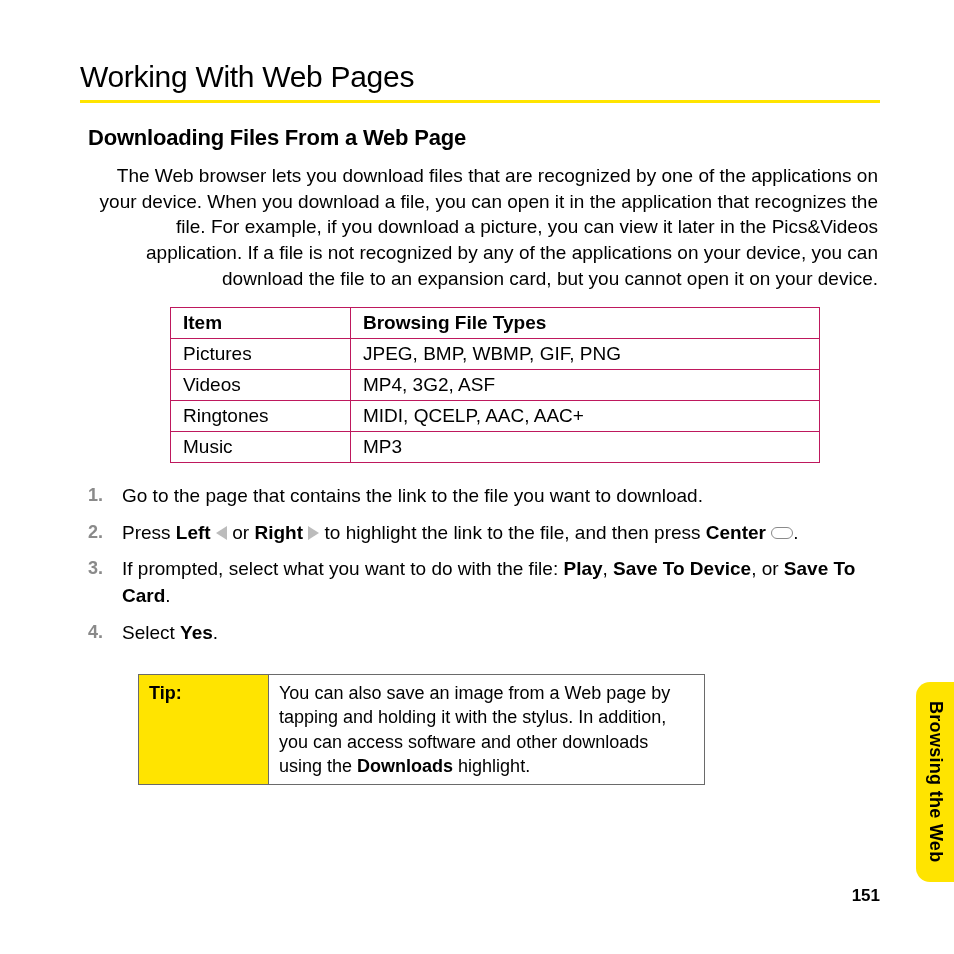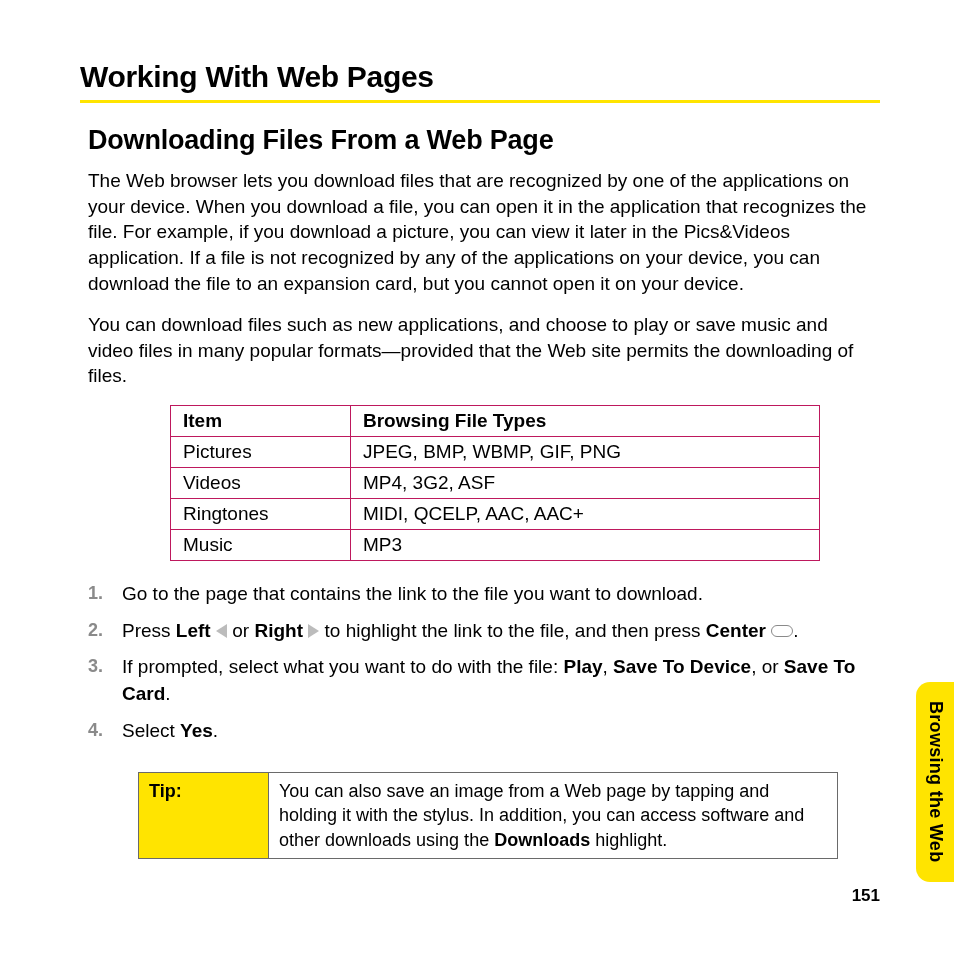--- a/index.html
+++ b/index.html
@@ -15,40 +15,41 @@
     position: relative;
   }
   .page {
     position: absolute;
     left: 80px;
     top: 60px;
     width: 800px;
   }
   h1.title {
     font-size: 30px;
-    font-weight: 700;
+    font-weight: 400;
     margin: 0 0 6px 0;
     letter-spacing: -0.3px;
   }
   .rule {
     border: none;
     border-top: 3px solid #ffe400;
     margin: 0 0 22px 0;
   }
   h2.sub {
-    font-size: 27px;
+    font-size: 22px;
     font-weight: 700;
     margin: 0 0 12px 8px;
     letter-spacing: -0.2px;
   }
   .body-text {
     font-size: 19px;
     line-height: 1.35;
     margin: 0 0 16px 8px;
     max-width: 790px;
+    text-align: right;
   }
   .file-table {
     border-collapse: collapse;
     margin: 4px 0 20px 90px;
     width: 650px;
   }
   .file-table th, .file-table td {
     border: 1px solid #be185d;
     padding: 4px 12px;
     font-size: 19px;
@@ -104,21 +105,21 @@
     display: inline-block;
     width: 22px; height: 12px;
     border: 1.5px solid #8a8a8a;
     border-radius: 7px;
     vertical-align: 0px;
     background: #fff;
   }
   .tip-table {
     border-collapse: collapse;
     margin: 0 0 0 58px;
-    width: 700px;
+    width: 567px;
   }
   .tip-table td {
     border: 1px solid #6a6a6a;
     padding: 6px 10px;
     font-size: 18px;
     vertical-align: top;
     line-height: 1.35;
   }
   .tip-table td.tip-label {
     width: 130px;
@@ -159,21 +160,20 @@
 </head>
 <body>
 
 <div class="page">
   <h1 class="title">Working With Web Pages</h1>
   <hr class="rule">
 
   <h2 class="sub">Downloading Files From a Web Page</h2>
 
   <p class="body-text">The Web browser lets you download files that are recognized by one of the applications on your device. When you download a file, you can open it in the application that recognizes the file. For example, if you download a picture, you can view it later in the Pics&amp;Videos application. If a file is not recognized by any of the applications on your device, you can download the file to an expansion card, but you cannot open it on your device.</p>
-  <p class="body-text">You can download files such as new applications, and choose to play or save music and video files in many popular formats—provided that the Web site permits the downloading of files.</p>
 
   <table class="file-table">
     <tbody>
         <tr>
       <th>Item</th>
       <th>Browsing File Types</th>
     </tr>
     <tr>
       <td>Pictures</td>
       <td>JPEG, BMP, WBMP, GIF, PNG</td>

